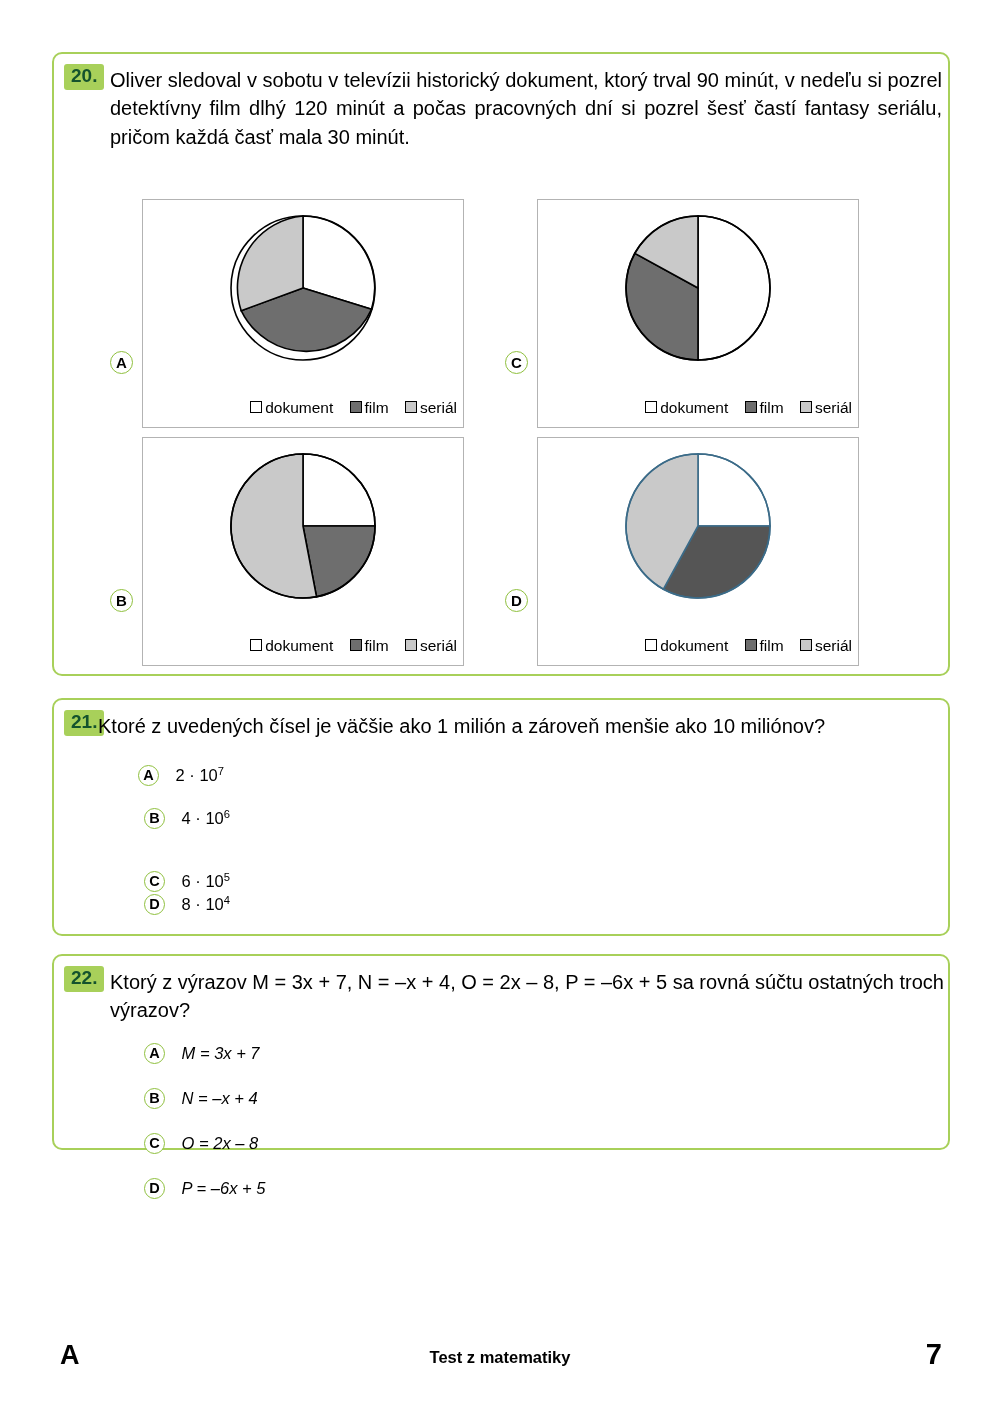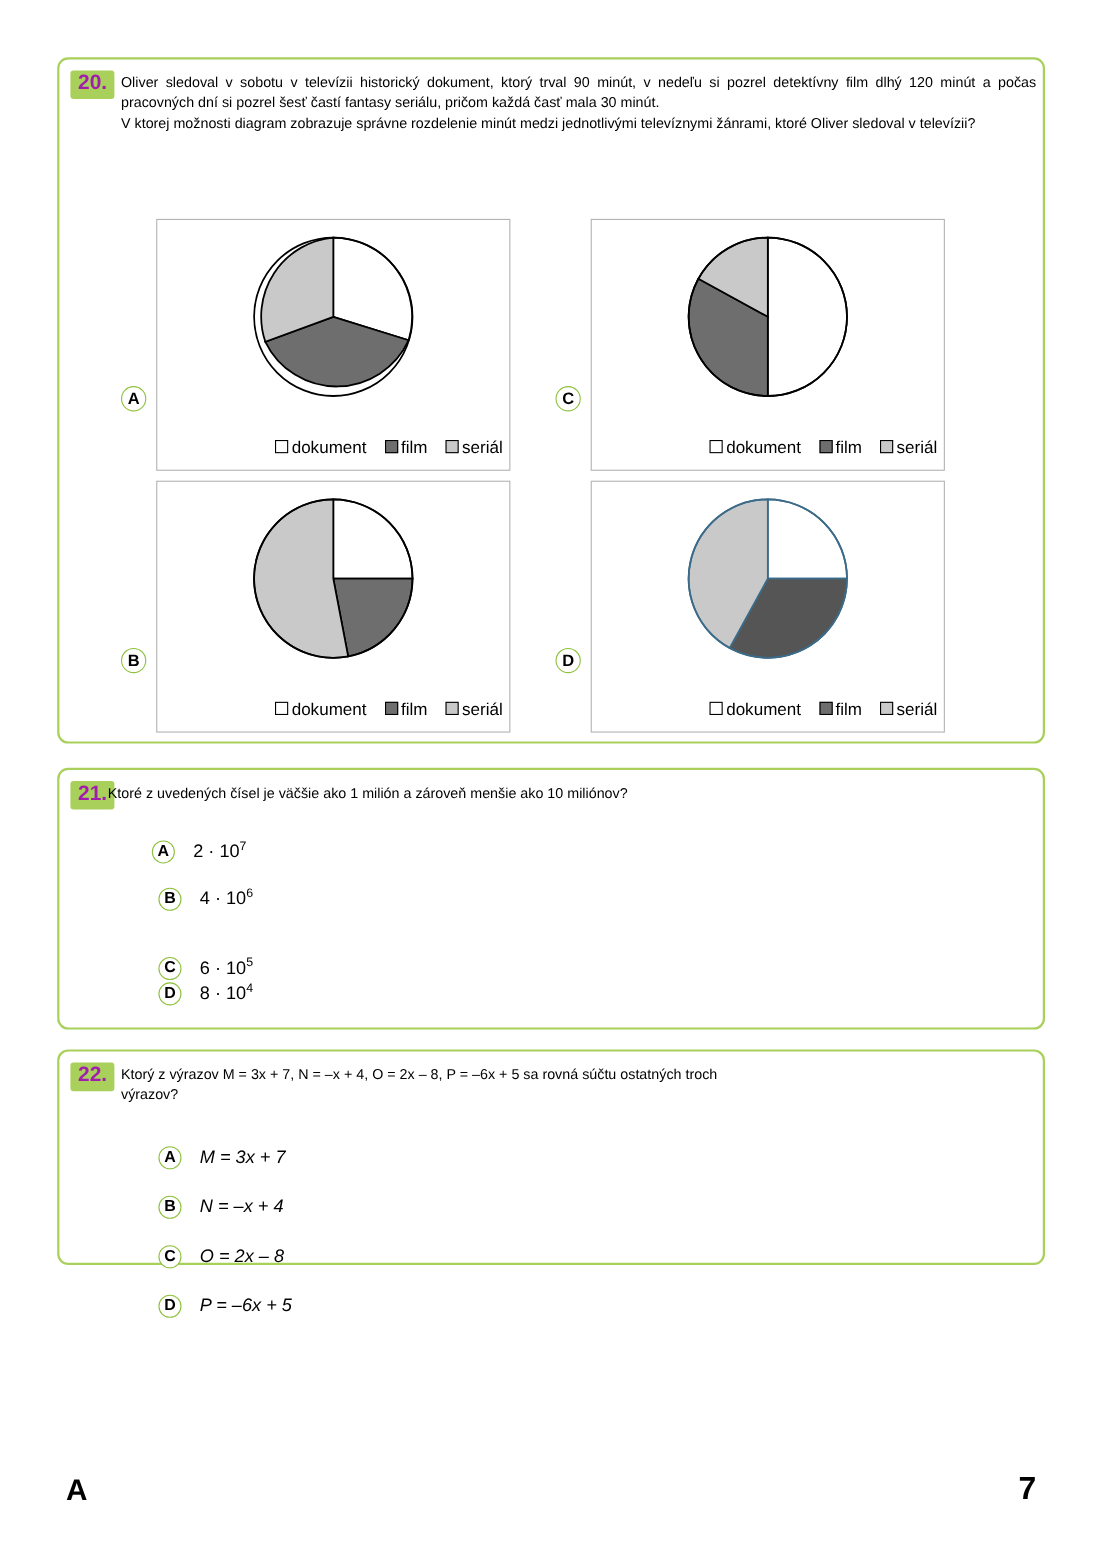--- a/index.html
+++ b/index.html
@@ -32,30 +32,30 @@
   }
   #q20 { left: 52px; top: 52px; width: 898px; height: 624px; }
   #q21 { left: 52px; top: 698px; width: 898px; height: 238px; }
   #q22 { left: 52px; top: 954px; width: 898px; height: 196px; }
 
   .qnum {
     position: absolute;
     left: 10px;
     top: 10px;
     background: #a8d05a;
-    color: #a21caf;
+    color: #14532d;
     font-weight: bold;
     font-size: 19px;
     padding: 2px 7px 3px 7px;
     border-radius: 3px;
     line-height: 1.1;
   }
   .qtext {
     position: absolute;
-    font-size: 13px;
+    font-size: 20px;
     line-height: 1.42;
     text-align: justify;
   }
   #q20 .qtext { left: 56px; top: 12px; width: 832px; }
   #q21 .qtext { left: 44px; top: 12px; width: 832px; }
   #q22 .qtext { left: 56px; top: 12px; width: 836px; }
   .qtext p { margin: 0; }
   .qtext .line2 { margin-top: 0px; }
 
   
@@ -174,21 +174,20 @@
 </style>
 </head>
 <body>
 
 <div class="page">
 
   <div class="qbox" id="q20">
     <div class="qnum">20.</div>
     <div class="qtext">
       <p>Oliver sledoval v sobotu v televízii historický dokument, ktorý trval 90 minút, v nedeľu si pozrel detektívny film dlhý 120 minút a počas pracovných dní si pozrel šesť častí fantasy seriálu, pričom každá časť mala 30 minút.</p>
-      <p class="line2">V ktorej možnosti diagram zobrazuje správne rozdelenie minút medzi jednotlivými televíznymi žánrami, ktoré Oliver sledoval v televízii?</p>
     </div>
 
     <div class="chartpanel" id="panelA">
       <div class="pie-wrap">
         <svg width="160" height="160" viewBox="0 0 160 160">
 
           <path d="M80 80 L80 8 A72 72 0 0 1 148.5 101.3 Z" fill="#ffffff" stroke="#000" stroke-width="1.6"></path>
 
           <path d="M80 80 L148.5 101.3 A72 72 0 0 1 18.2 102.7 Z" fill="#6e6e6e" stroke="#000" stroke-width="1.6" transform="rotate(0 80 80)"></path>
 
@@ -308,15 +307,16 @@
       <span class="optletter">C</span>
       <span class="txt math-i">O = 2x – 8</span>
     </div>
     <div class="ansrow" style="left:90px; top:221px;">
       <span class="optletter">D</span>
       <span class="txt math-i">P = –6x + 5</span>
     </div>
   </div>
 
   <div class="footer-left">A</div>
+  <div class="footer-center">Test z matematiky</div>
   <div class="footer-right">7</div>
 
 </div>
 
 </body></html>

